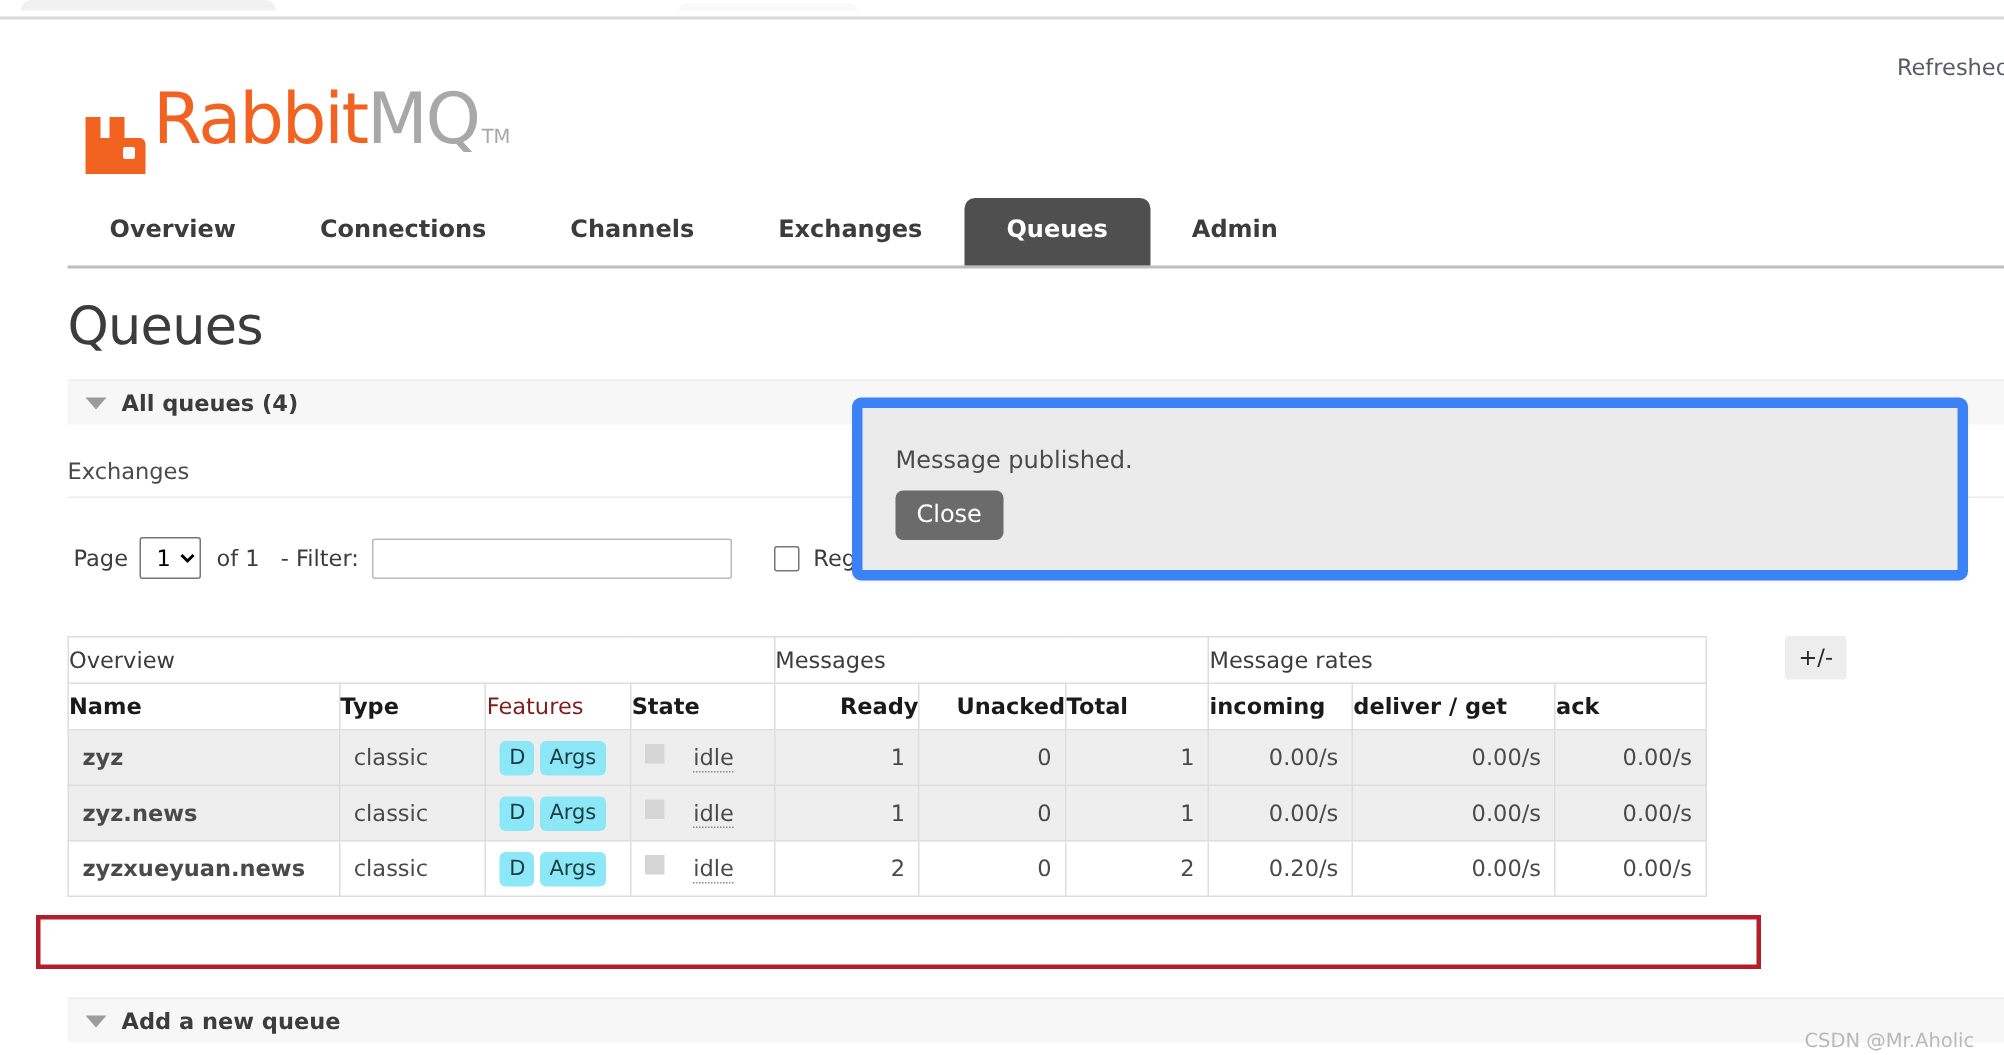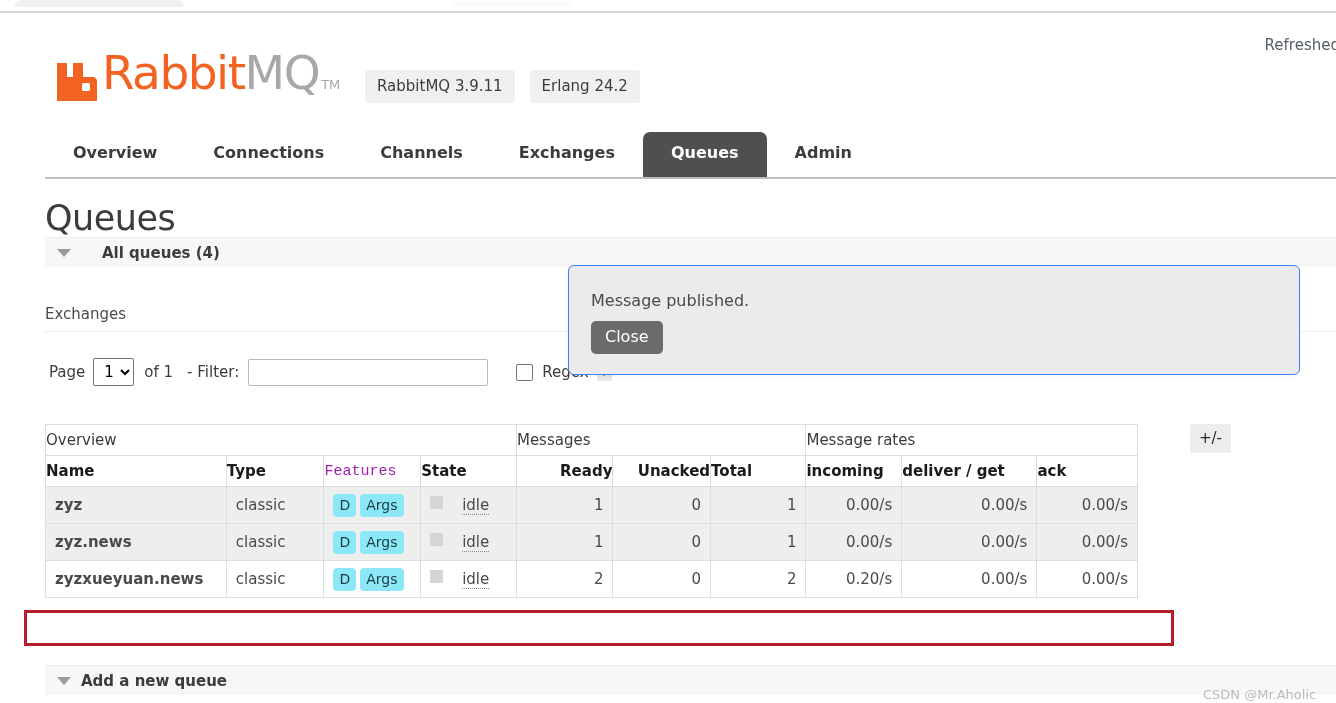--- a/index.html
+++ b/index.html
@@ -62,21 +62,21 @@
     align-items: flex-end;
   }
   .logo-mark {
     width: 44px;
     height: 42px;
     margin-right: 3px;
     margin-bottom: 6px;
   }
   .logo-text {
     font-size: 47px;
-    line-height: 49px;
+    line-height: 64px;
     letter-spacing: -1.5px;
     font-weight: 400;
     font-family: "DejaVu Sans", "Liberation Sans", sans-serif;
   }
   .logo-rabbit { color: #f26322; }
   .logo-mq { color: #a8a8a8; }
   .logo-tm {
     font-size: 13px;
     color: #a8a8a8;
     margin-left: 2px;
@@ -155,21 +155,21 @@
   .section-bar {
     position: absolute;
     left: 45px;
     width: 1291px;
     height: 29px;
     background: #f7f7f7;
     border-top: 1px solid #eeeeee;
     display: flex;
     align-items: center;
   }
-  .section-bar.all-queues { top: 60px; gap: 21px; }
+  .section-bar.all-queues { top: 76px; }
   .section-bar.add-queue { top: 488px; }
   .tri {
     width: 0; height: 0;
     border-left: 7px solid transparent;
     border-right: 7px solid transparent;
     border-top: 8px solid #9b9b9b;
     margin-left: 12px;
     margin-right: 10px;
   }
   .section-label {
@@ -258,21 +258,21 @@
     border-radius: 1px;
   }
 
   
   .modal {
     position: absolute;
     left: 568px; top: 88px;
     width: 730px;
     height: 108px;
     background: #ebebeb;
-    border: 1px solid #3b82f6;
+    border: 7px solid #3b82f6;
     border-radius: 6px;
     z-index: 50;
     box-shadow: 0 1px 3px rgba(0,0,0,0.06);
   }
   .modal-text {
     position: absolute;
     left: 22px; top: 25px;
     font-size: 16px;
     color: #4a4a4a;
   }
@@ -316,21 +316,21 @@
   .hdr-row th {
     background: #ffffff;
     font-weight: bold;
     color: #1a1a1a;
     height: 30px;
     font-size: 15px;
     padding: 0 9px;
   }
   .hdr-row th.left { text-align: left; }
   .hdr-row th.right { text-align: right; }
-  .hdr-row th.normal-weight { font-weight: normal; color: #a21caf; font-family: Liberation Mono, monospace; }
+  .hdr-row th.normal-weight { font-weight: normal; color: #7f1d1d; }
 
   tr.data-row td {
     height: 36px;
     color: #4a4a4a;
     font-size: 15px;
     padding: 0 9px;
   }
   tr.data-row.odd td { background: #eeeeee; }
   tr.data-row.even td { background: #ffffff; }
   td.qname {
@@ -413,24 +413,20 @@
     <div class="logo-wrap">
       <svg class="logo-mark" viewBox="0 0 44 42">
         <path d="M2,2 L12,2 L12,16 L18,16 L18,2 L28,2 L28,16 L38,16 C40.2,16 42,17.8 42,20 L42,40 L2,40 Z" fill="#f26322"></path>
         <rect x="27" y="22" width="8" height="8" rx="1.5" fill="#ffffff"></rect>
       </svg>
       <div class="logo-text">
         <span class="logo-rabbit">Rabbit</span><span class="logo-mq">MQ</span><span class="logo-tm">TM</span>
       </div>
     </div>
 
-    <div class="version-badges">
-      <div class="version-badge">RabbitMQ 3.9.11</div>
-      <div class="version-badge">Erlang 24.2</div>
-    </div>
 
     <div class="refreshed">Refreshed</div>
   </div>
 
   <div class="nav">
     <div class="nav-inner">
       <div class="nav-tab">Overview</div>
       <div class="nav-tab">Connections</div>
       <div class="nav-tab">Channels</div>
       <div class="nav-tab">Exchanges</div>

